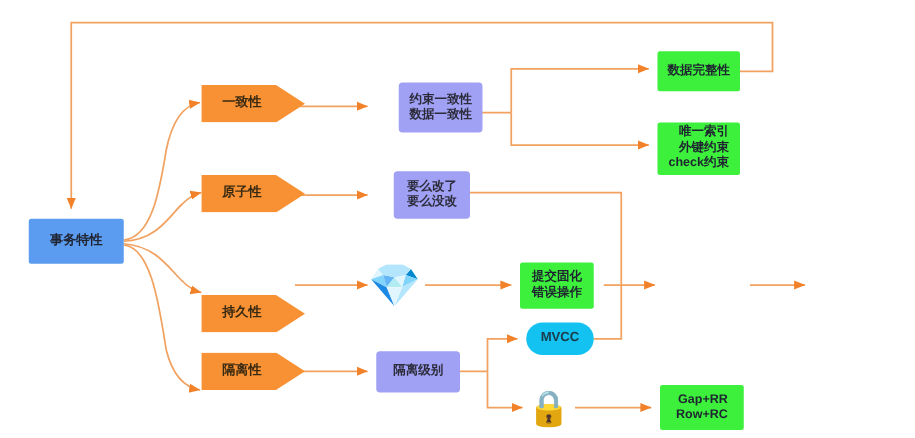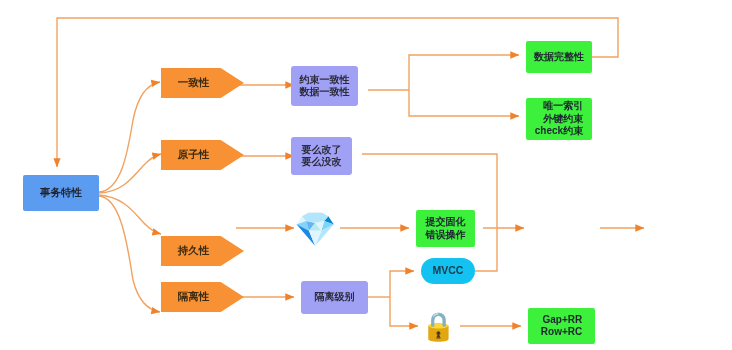--- a/index.html
+++ b/index.html
@@ -78,25 +78,25 @@
   <div class="node arrowbox" style="left:161px;top:140px;width:83px;height:30px;">
     <span class="txt">原子性</span>
   </div>
   <div class="node arrowbox" style="left:161px;top:213px;width:83px;height:30px;margin-top:23px;">
     <span class="txt">持久性</span>
   </div>
   <div class="node arrowbox" style="left:161px;top:282px;width:83px;height:30px;">
     <span class="txt">隔离性</span>
   </div>
 
-  <div class="node n-purple" style="left:291px;top:66px;width:67px;height:40px;">
+  <div class="node n-purple" style="left:319px;top:66px;width:67px;height:40px;">
     <span class="txt">约束一致性
 数据一致性</span>
   </div>
-  <div class="node n-purple" style="left:291px;top:137px;width:61px;height:38px;">
+  <div class="node n-purple" style="left:315px;top:137px;width:61px;height:38px;">
     <span class="txt">要么改了
 要么没改</span>
   </div>
   <div class="node n-purple" style="left:301px;top:281px;width:67px;height:33px;">
     <span class="txt">隔离级别</span>
   </div>
 
   <div class="node n-green" style="left:526px;top:41px;width:66px;height:32px;">
     <span class="txt">数据完整性</span>
   </div>

